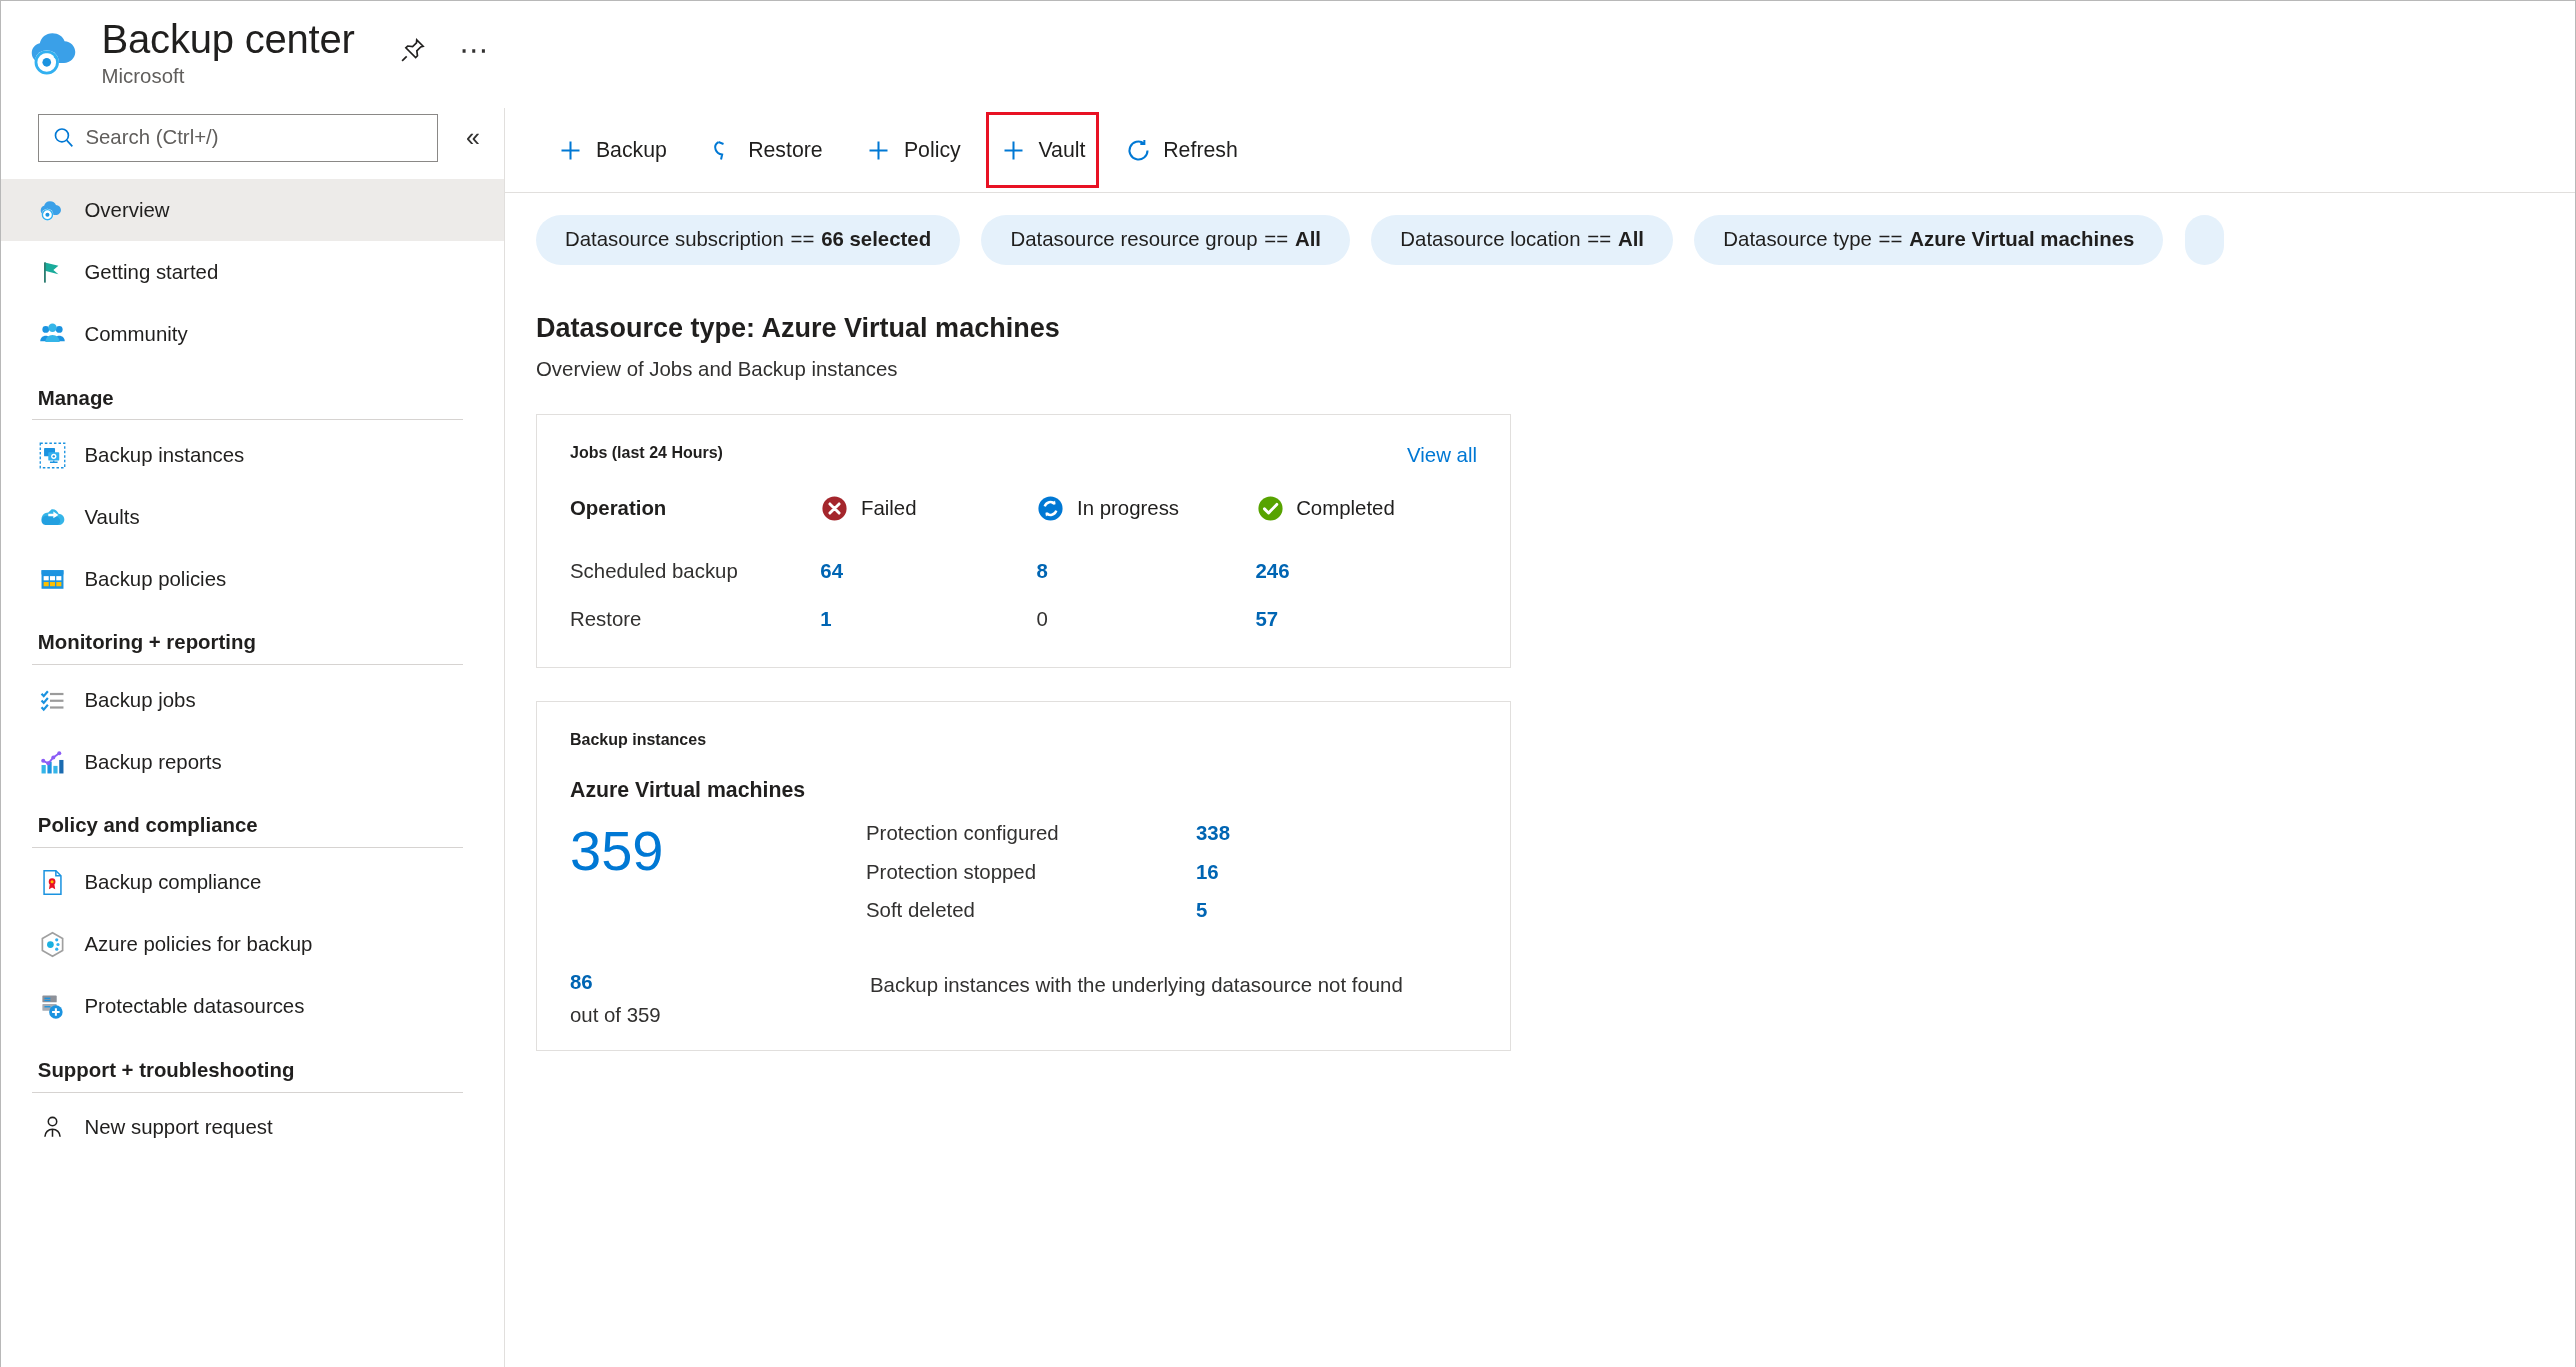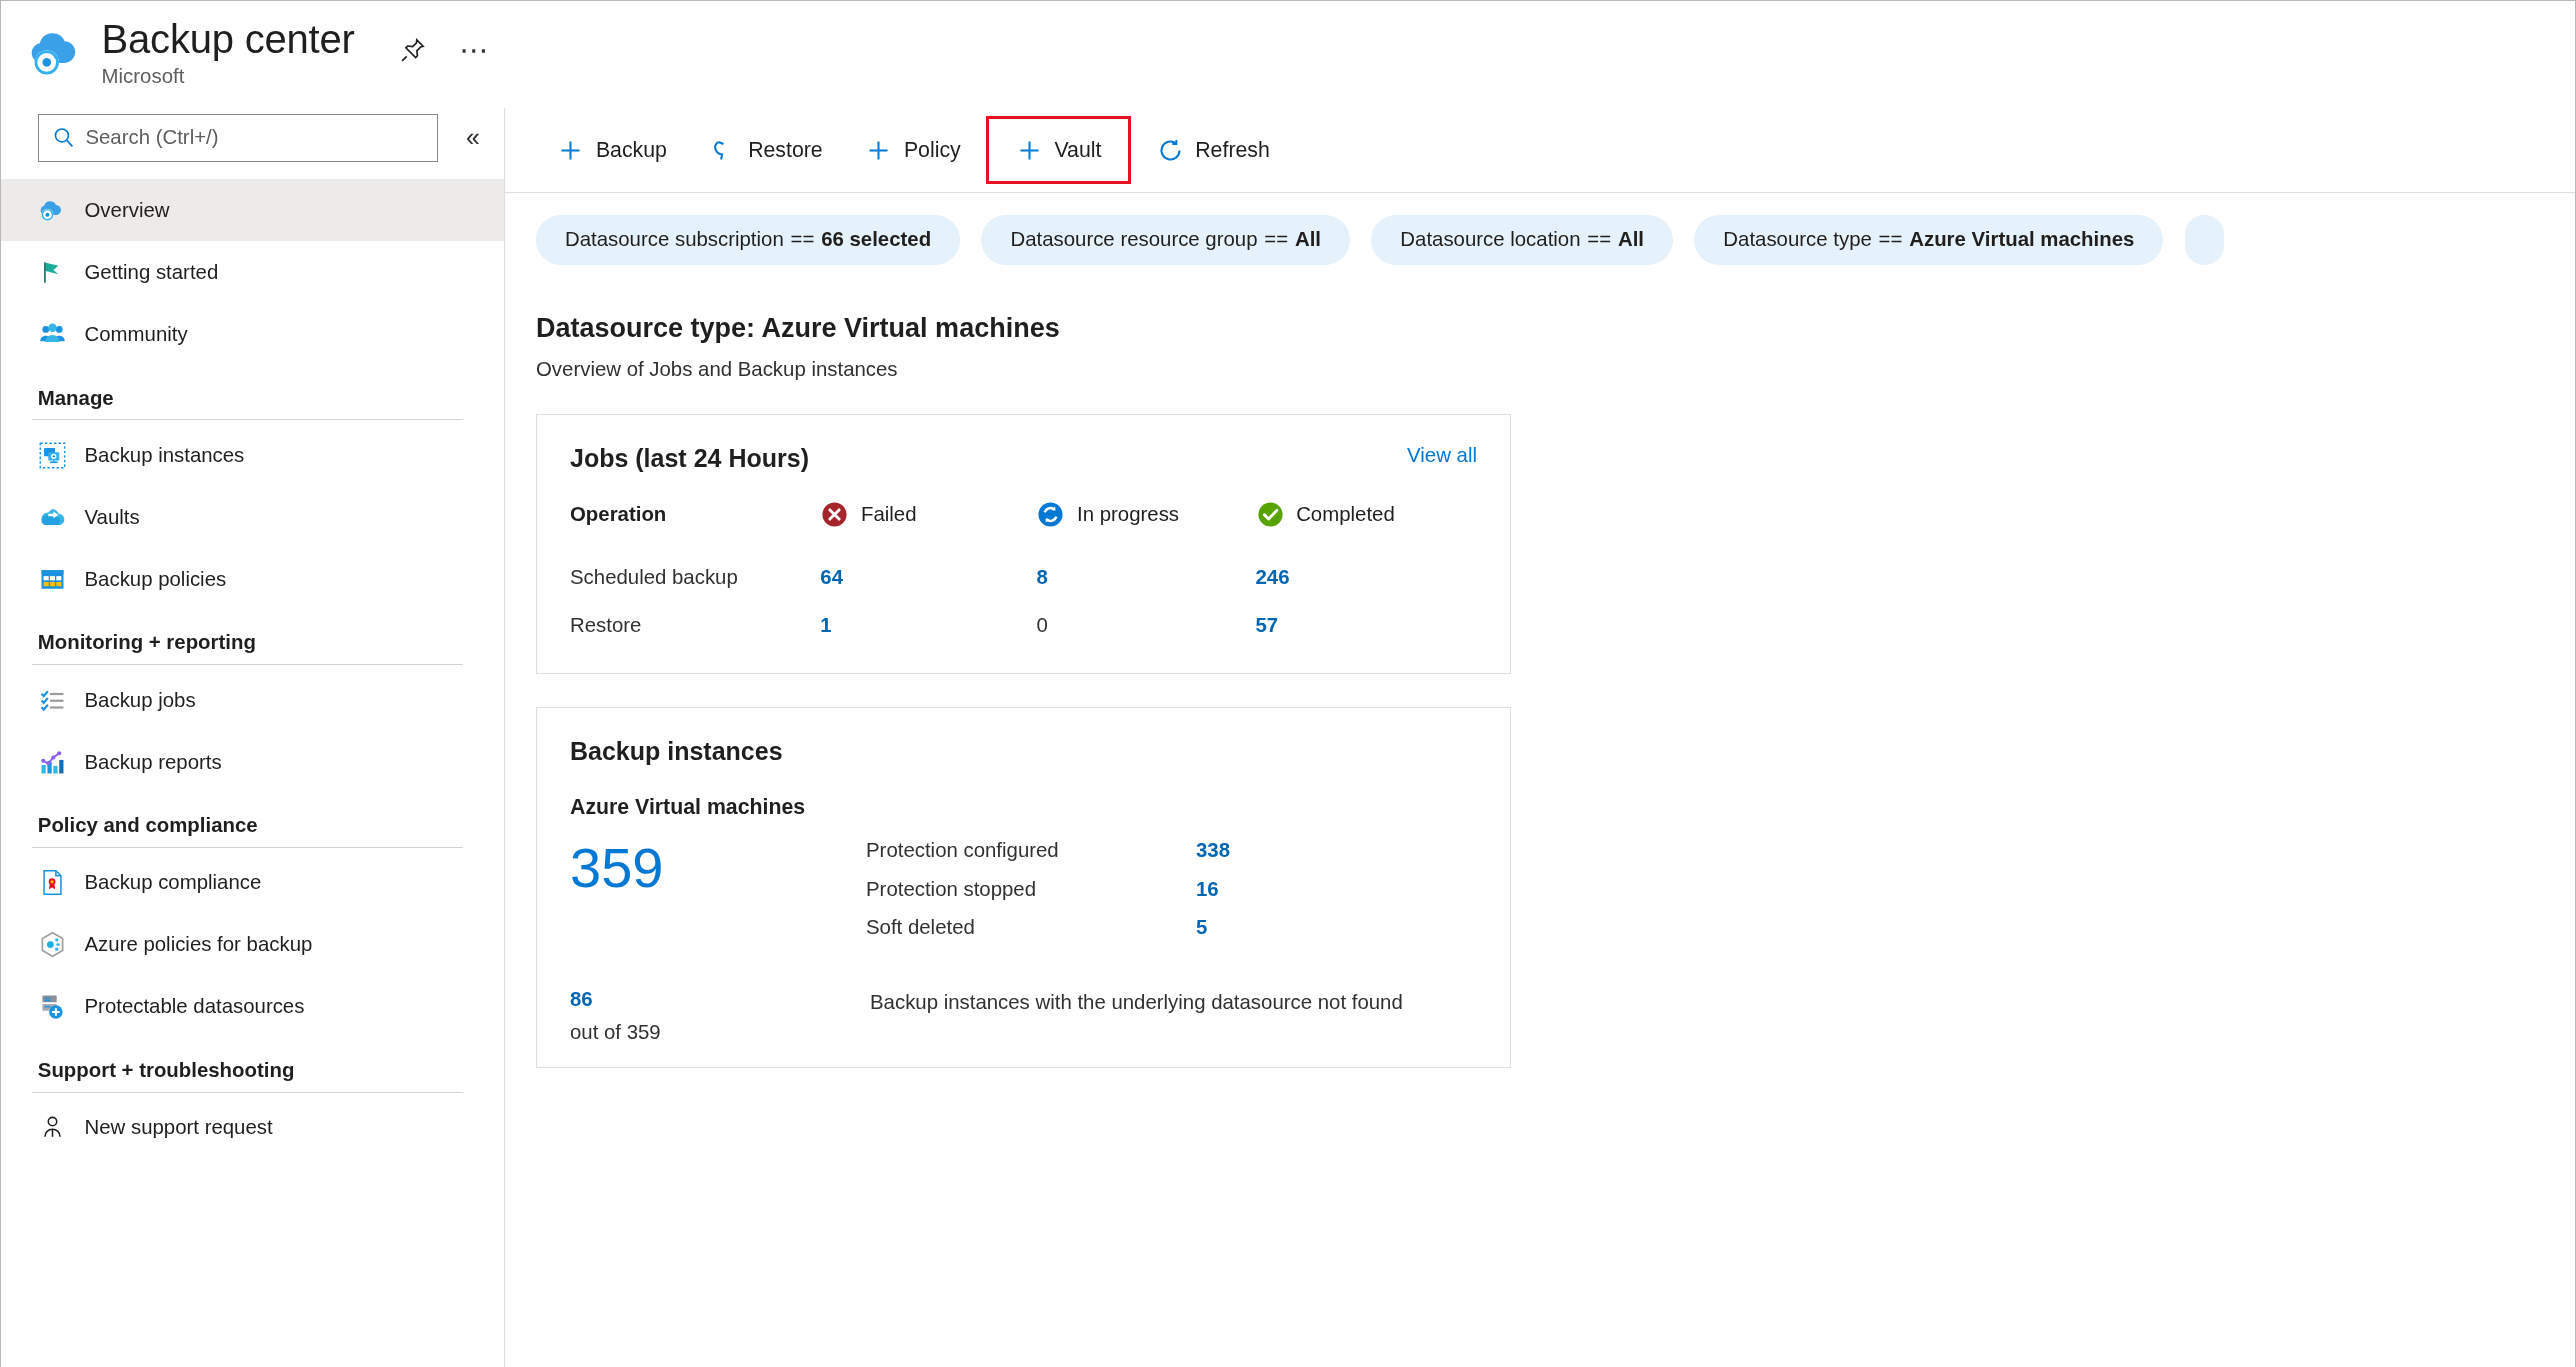--- a/index.html
+++ b/index.html
@@ -101,21 +101,21 @@
     border-bottom:1px solid #e1dfdd;
     position:relative;
   }
   .cmd {
     display:flex; align-items:center; gap:11.6px;
     padding:0 21.3px; height:54px;
     font-size:21.3px; color:#201f1e; white-space:nowrap;
   }
   .cmd .gl { color:#0078d4; font-size:29px; line-height:1; display:flex; align-items:center;}
   .cmd.highlight {
-    border:3.9px solid #e81123; height:68px; padding:0 27px; margin:0 3.9px;align-items:center;
+    border:3.9px solid #e81123; height:76px; padding:0 11px; margin:0 3.9px;align-items:center;
   }
 
   .chips {
     height:93px; flex:0 0 93px;
     display:flex; align-items:center; gap:21.3px;
     padding-left:31px; overflow:hidden;
   }
   .chip {
     background:#e5f1fb; border-radius:969px;
     height:50px; display:flex; align-items:center;
@@ -127,21 +127,21 @@
 
   .content { padding:27px 0 0 31px; overflow:hidden; }
   .page-title { font-size:27px; font-weight:700; color:#201f1e; }
   .page-sub { font-size:20.4px; color:#323130; margin-top:13.6px; }
 
   .card {
     border:1px solid #e1dfdd; background:#fff;
     width:975px; margin-top:33px; padding:29px 33px 23px 33px;
   }
   .card-head { display:flex; align-items:flex-start; justify-content:space-between; }
-  .card-title { font-size:25px; font-weight:700; color:#201f1e; }
+  .card-title { font-size:16px; font-weight:700; color:#201f1e; }
   .viewall { font-size:20.4px; color:#0078d4; cursor:pointer; }
 
   
   .jobs-table { width:100%; border-collapse:collapse; margin-top:27px; }
   .jobs-table th {
     text-align:left; font-size:20.4px; font-weight:700; color:#201f1e;
     padding:0 0 25px 0; vertical-align:middle;
   }
   .jobs-table th.stat { font-weight:400; }
   .th-inner { display:flex; align-items:center; gap:11.6px; }

